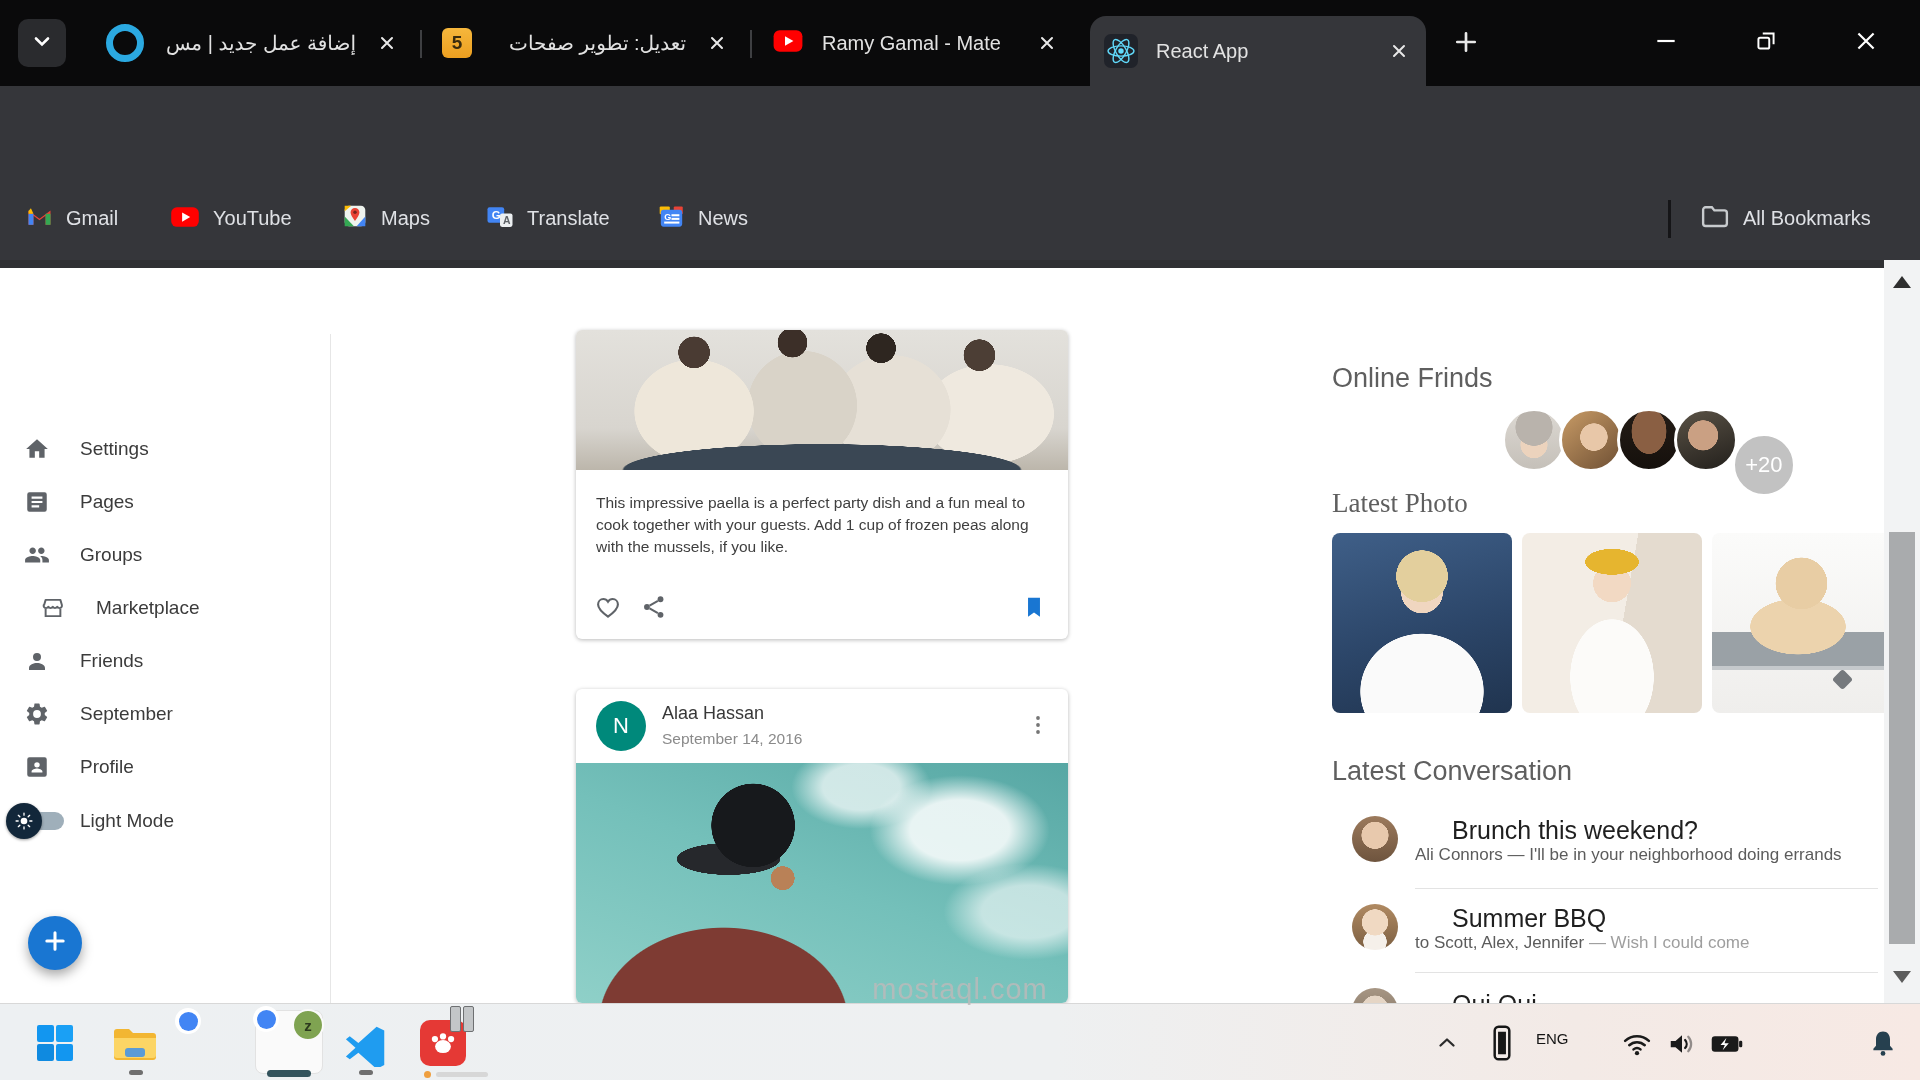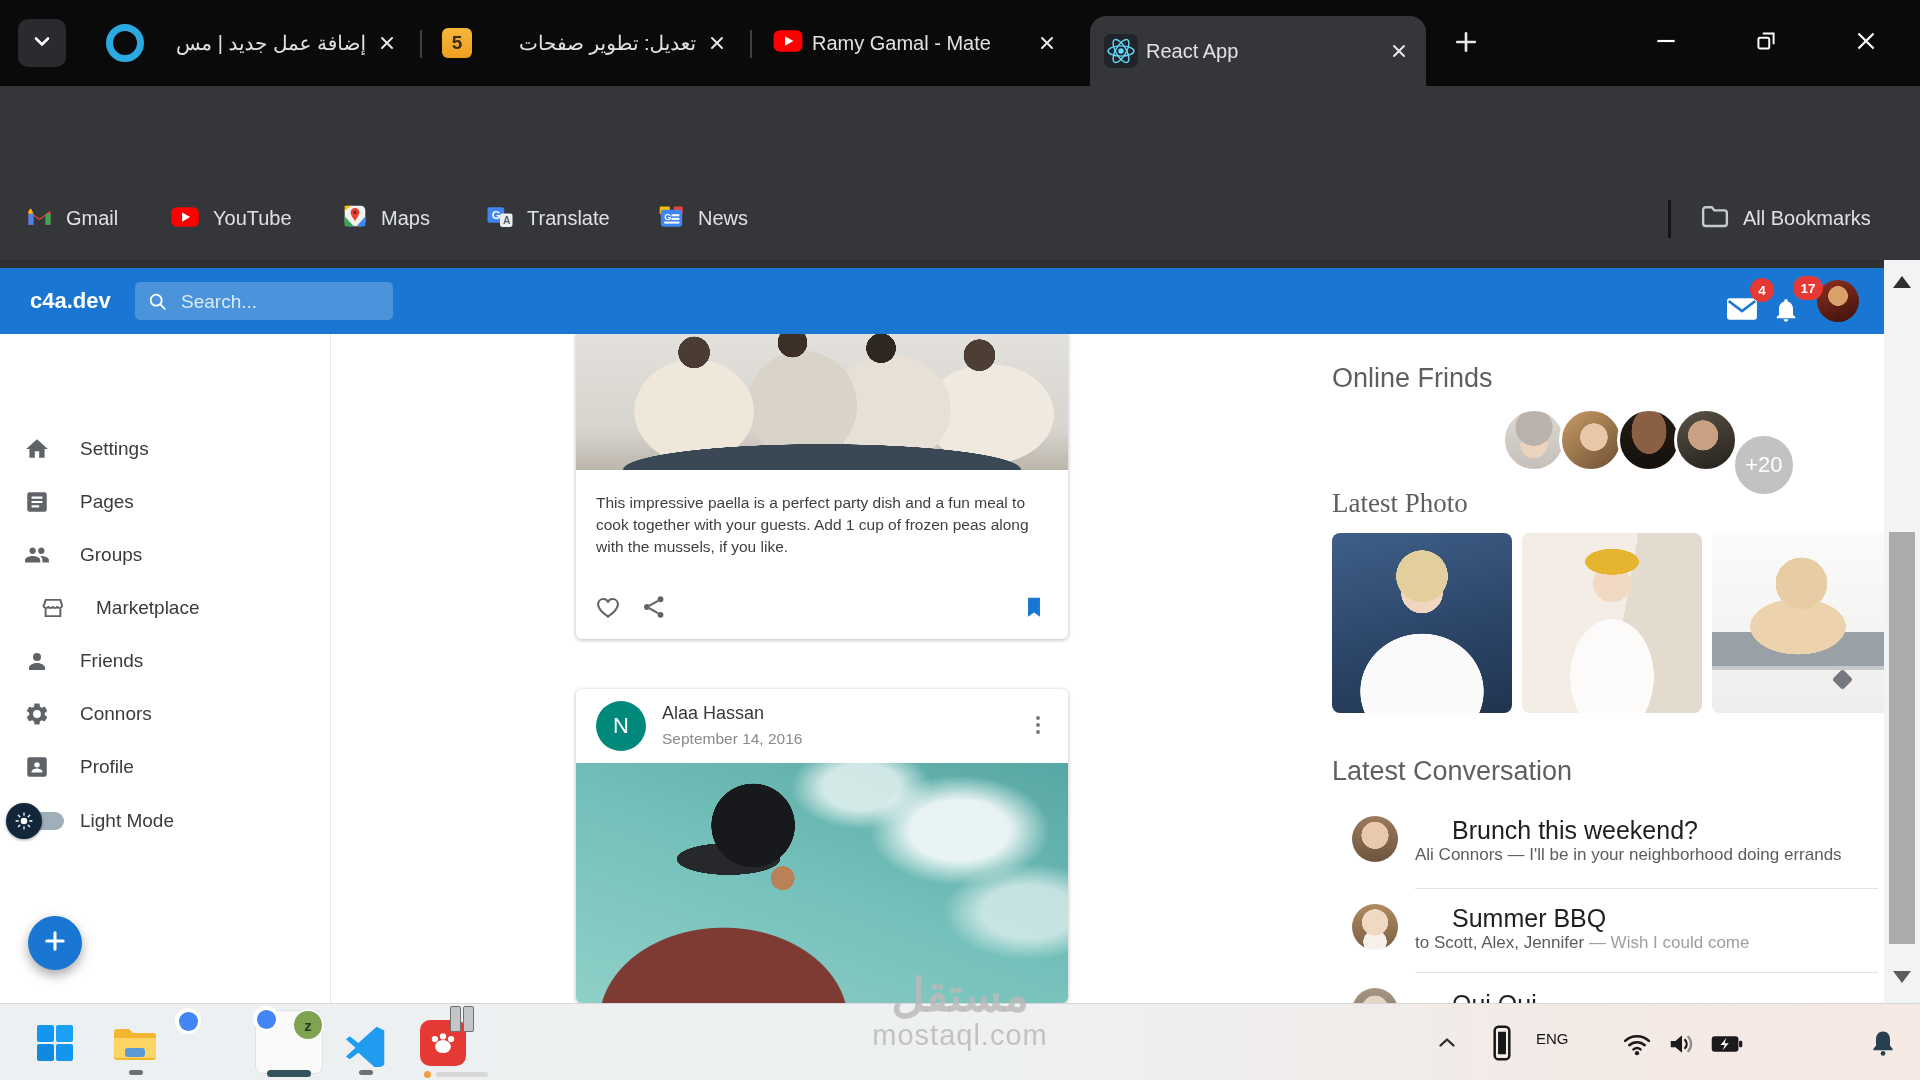--- a/index.html
+++ b/index.html
@@ -4,21 +4,21 @@
 <style>
   html,body{margin:0;padding:0;background:#000;}
   .screen{position:relative;width:1920px;height:1080px;overflow:hidden;background:#fff;
     font-family:"Liberation Sans",sans-serif;-webkit-font-smoothing:antialiased;}
   .abs{position:absolute;}
   .ctr{display:flex;align-items:center;justify-content:center;}
 
   
   .tabbar{position:absolute;left:0;top:0;width:1920px;height:86px;background:#0a0a0b;}
   .tab-search-btn{position:absolute;left:18px;top:19px;width:48px;height:48px;border-radius:10px;background:#2a2b2e;}
-  .tab{position:absolute;top:0;height:86px;display:flex;align-items:center;gap:8px;padding:0 14px;box-sizing:border-box;}
+  .tab{position:absolute;top:0;height:86px;display:flex;align-items:center;gap:18px;padding:0 14px;box-sizing:border-box;}
   .tab-title{font-size:20px;color:#e2e2e2;white-space:nowrap;overflow:hidden;flex:1;}
   .tab.active{top:16px;height:70px;background:#35363a;border-radius:16px 16px 0 0;}
   .tab-divider{position:absolute;top:30px;width:2px;height:28px;background:#3e3f42;}
   .favicon-ring{width:24px;height:24px;border-radius:50%;border:7px solid #2ba9e1;box-sizing:content-box;background:#0a0a0b;flex:none;}
   .favicon-5{width:30px;height:30px;border-radius:6px;background:linear-gradient(#f6b73c,#ec9f20);flex:none;font-weight:bold;font-size:19px;color:#3a2c0e;}
   .favicon-yt{flex:none;}
   .favicon-react{width:34px;height:34px;border-radius:7px;background:#20232a;flex:none;}
   .tab-close{width:26px;height:26px;flex:none;}
   .newtab-btn{position:absolute;left:1448px;top:26px;width:36px;height:36px;}
   .win-btn{position:absolute;top:15px;width:56px;height:56px;}
@@ -365,46 +365,20 @@
             <path d="M2.5 6a2 2 0 0 1 2-2h5l2 2.5h8a2 2 0 0 1 2 2V17a2 2 0 0 1-2 2h-15a2 2 0 0 1-2-2z" fill="none" stroke="#c8cbce" stroke-width="1.9"></path>
           </svg>
       </span>
       <span class="bm-label">All Bookmarks</span>
     </div>
   </div>
 
   <div class="page">
     <div class="page-topshadow"></div>
 
-    <div class="appbar">
-      <div class="brand">c4a.dev</div>
-      <div class="appbar-search">
-        <span class="abs ctr" style="left:10px;top:7px;width:26px;height:26px;">
-          <svg width="22" height="22" viewBox="0 0 24 24">
-              <circle cx="10" cy="10" r="6" stroke="#fff" stroke-width="2" fill="none"></circle>
-              <path d="M14.8 14.8l4.6 4.6" stroke="#fff" stroke-width="2" stroke-linecap="round"></path>
-            </svg>
-        </span>
-        <input placeholder="Search..." style="">
-      </div>
-      <span class="abs ctr" style="left:1725px;top:26px;width:34px;height:30px;">
-        <svg width="32" height="26" viewBox="0 0 30 24">
-            <rect x="1" y="2" width="28" height="20" rx="2.5" fill="#fff"></rect>
-            <path d="M2.5 4.5L15 14 27.5 4.5" stroke="#1976d2" stroke-width="2.4" fill="none"></path>
-          </svg>
-      </span>
-      <span class="badge ctr" style="left:1750px;top:10px;width:24px;height:24px;">4</span>
-      <span class="abs ctr" style="left:1770px;top:26px;width:32px;height:32px;">
-        <svg width="28" height="28" viewBox="0 0 24 24">
-            <path d="M12 22c1.1 0 2-.9 2-2h-4c0 1.1.9 2 2 2zm6-6v-5c0-3.1-1.6-5.6-4.5-6.3V4c0-.8-.7-1.5-1.5-1.5S10.5 3.2 10.5 4v.7C7.6 5.4 6 7.9 6 11v5l-2 2v1h16v-1z" fill="#fff"></path>
-          </svg>
-      </span>
-      <span class="badge ctr" style="left:1793px;top:8px;width:30px;height:24px;">17</span>
-      <div class="avatar-app"></div>
-    </div>
 
     <div class="sidebar">
       <div class="side-item" style="top:92px;">
         <span class="side-icon ctr">
           <svg width="26" height="26" viewBox="0 0 24 24">
               <path d="M10 20v-6h4v6h5v-8h3L12 3 2 12h3v8z" fill="#5f6368"></path>
             </svg>
         </span>
         <span class="side-label">Settings</span>
       </div>
@@ -440,21 +414,21 @@
             </svg>
         </span>
         <span class="side-label">Friends</span>
       </div>
       <div class="side-item" style="top:357px;">
         <span class="side-icon ctr">
           <svg width="26" height="26" viewBox="0 0 24 24">
               <path d="M19.14 12.94c.04-.3.06-.61.06-.94s-.02-.64-.07-.94l2.03-1.58a.49.49 0 0 0 .12-.61l-1.92-3.32a.49.49 0 0 0-.59-.22l-2.39.96c-.5-.38-1.03-.7-1.62-.94l-.36-2.54a.48.48 0 0 0-.48-.41h-3.84c-.24 0-.43.17-.47.41l-.36 2.54c-.59.24-1.13.57-1.62.94l-2.39-.96a.49.49 0 0 0-.59.22L2.74 8.87c-.12.21-.08.47.12.61l2.03 1.58c-.05.3-.09.63-.09.94s.02.64.07.94l-2.03 1.58a.49.49 0 0 0-.12.61l1.92 3.32c.12.22.37.29.59.22l2.39-.96c.5.38 1.03.7 1.62.94l.36 2.54c.05.24.24.41.48.41h3.84c.24 0 .44-.17.47-.41l.36-2.54c.59-.24 1.13-.56 1.62-.94l2.39.96c.22.08.47 0 .59-.22l1.92-3.32c.12-.22.07-.47-.12-.61zM12 15.6A3.6 3.6 0 1 1 15.6 12 3.61 3.61 0 0 1 12 15.6z" fill="#5f6368"></path>
             </svg>
         </span>
-        <span class="side-label">Connors</span>
+        <span class="side-label">September</span>
       </div>
       <div class="side-item" style="top:410px;">
         <span class="side-icon ctr">
           <svg width="26" height="26" viewBox="0 0 24 24">
               <path d="M19 3H5a2 2 0 0 0-2 2v14a2 2 0 0 0 2 2h14a2 2 0 0 0 2-2V5a2 2 0 0 0-2-2zm-7 4.5A2.5 2.5 0 1 1 9.5 10 2.5 2.5 0 0 1 12 7.5zm5 9.5H7v-.8c0-1.9 3.3-2.8 5-2.8s5 .9 5 2.8z" fill="#5f6368"></path>
             </svg>
         </span>
         <span class="side-label">Profile</span>
       </div>
       <div class="side-item" style="top:461px;height:52px;">
@@ -660,17 +634,16 @@
     
     <span class="abs ctr" style="left:1864px;top:20px;width:38px;height:38px;">
       <svg width="30" height="30" viewBox="0 0 24 24">
           <path d="M12 2.8c-3.6 0-5.6 2.7-5.6 6.2v5.2L4.3 16.5v1.2h15.4v-1.2l-2.1-2.3V9c0-3.5-2-6.2-5.6-6.2z" fill="#26404f"></path>
           <circle cx="12" cy="20.3" r="1.9" fill="#26404f"></circle>
         </svg>
     </span>
   </div>
 
   <div class="watermark">
-    <div class="wm-ar">مستقل</div>
     <div class="wm-en">mostaql.com</div>
   </div>
 
 </div>
 
 </body></html>

